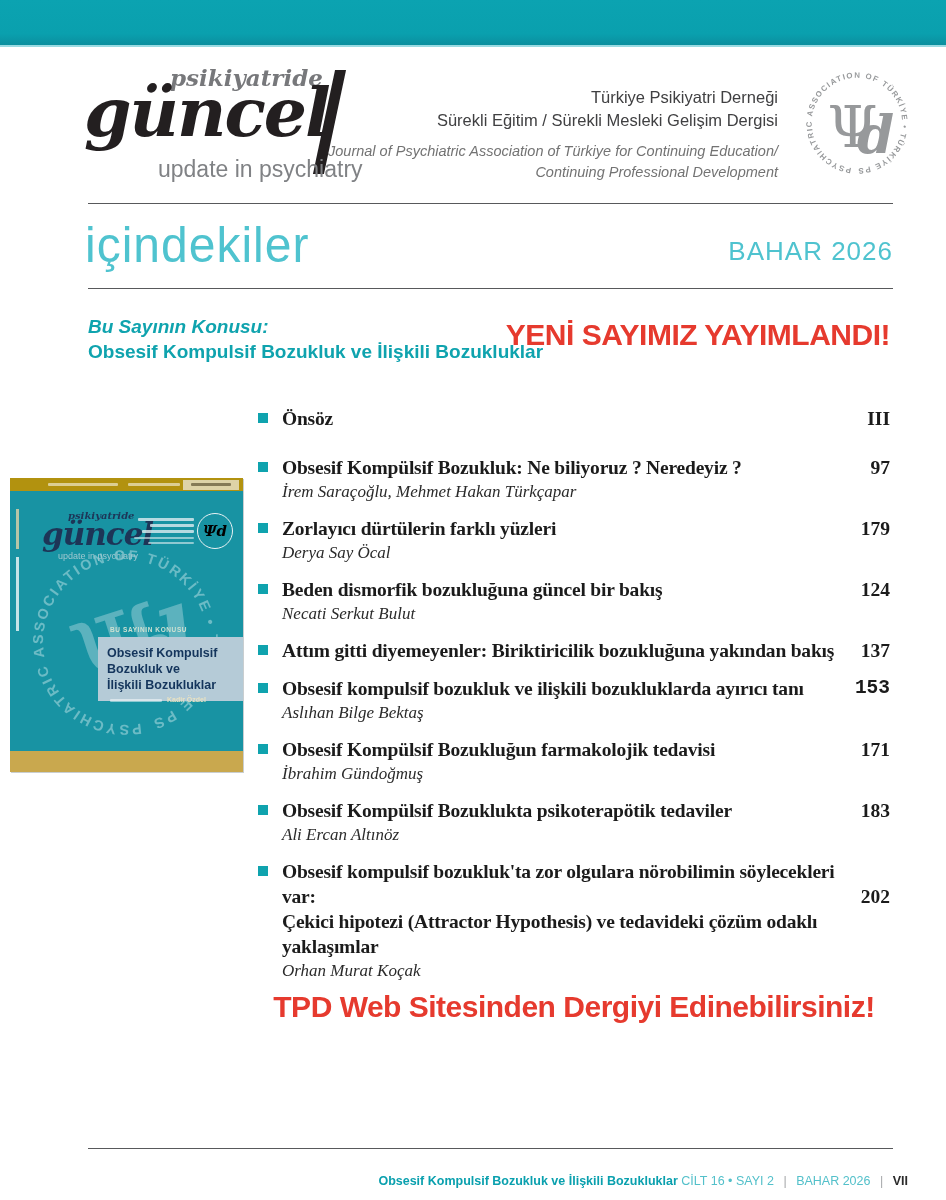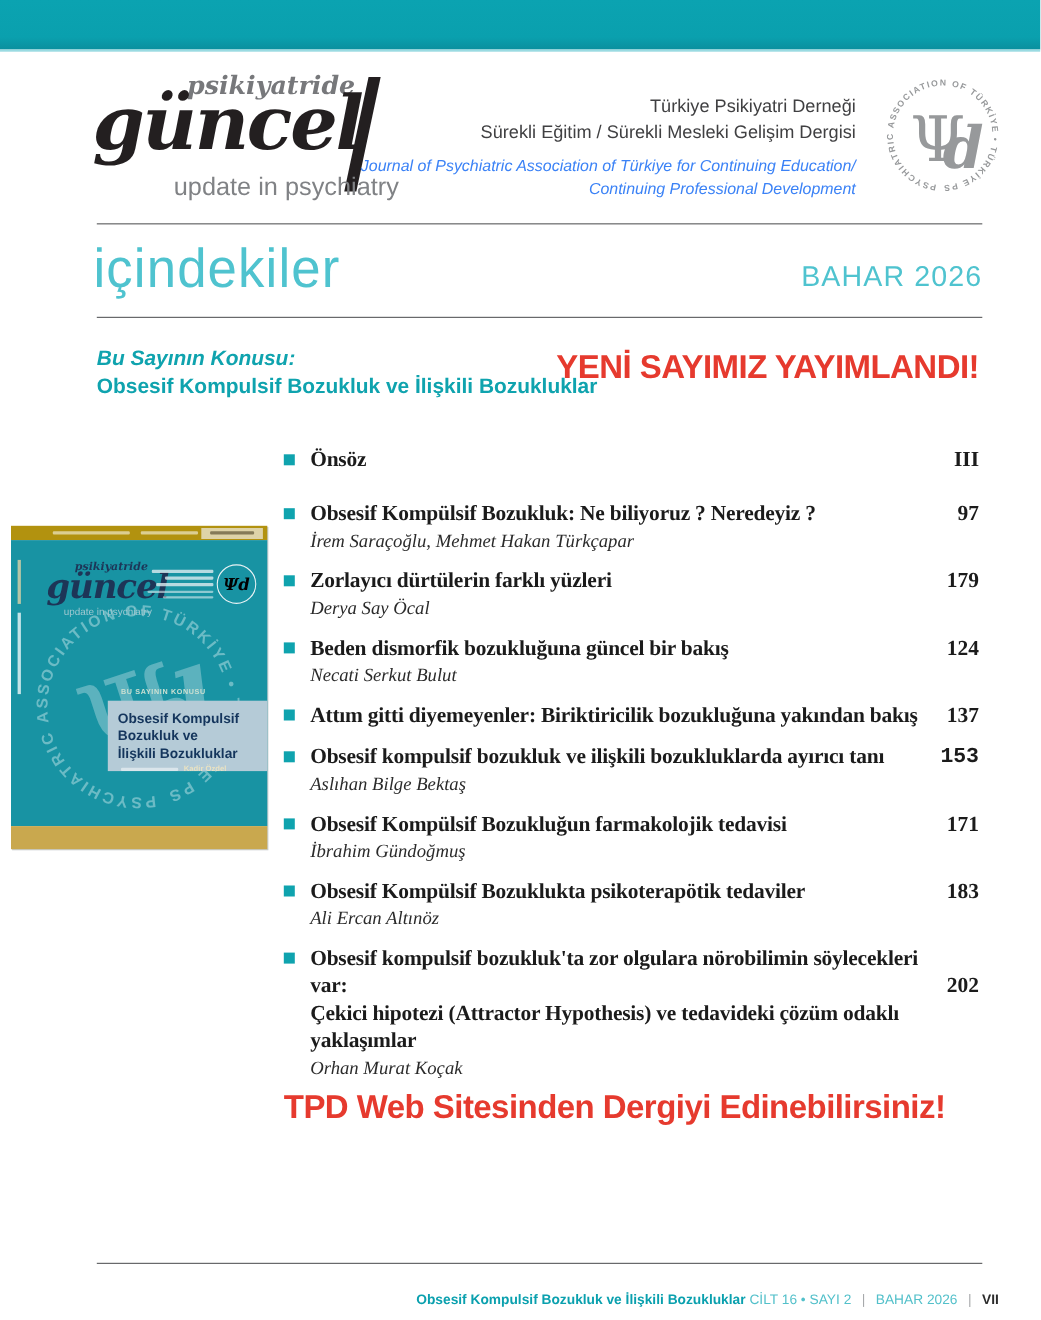--- a/index.html
+++ b/index.html
@@ -19,21 +19,21 @@
   .logo-super{position:absolute;left:170px;top:64px;font-family:"DejaVu Serif",serif;
     font-style:italic;font-weight:bold;font-size:23px;color:#77787b;}
   .logo-main{position:absolute;left:84px;top:78px;font-family:"DejaVu Serif",serif;
     font-style:italic;font-weight:bold;font-size:68px;color:#231f20;letter-spacing:-2px;line-height:1;}
   .logo-bar{position:absolute;left:324px;top:70px;width:11px;height:104px;background:#231f20;
     transform:skewX(-12deg);}
   .logo-sub{position:absolute;left:158px;top:156px;font-size:23px;color:#808285;}
 
   .org-block{position:absolute;right:168px;top:86px;text-align:right;}
   .org-line{font-size:16.5px;color:#404042;line-height:23px;}
-  .journal-block{margin-top:9px;font-style:italic;color:#3b82f6;font-size:14.5px;line-height:21px;}
+  .journal-block{margin-top:9px;font-style:italic;color:#737373;font-size:14.5px;line-height:21px;}
 
   .emblem{position:absolute;left:798px;top:64px;width:118px;height:118px;}
   .ringtext{font-size:8px;font-weight:bold;letter-spacing:1.4px;fill:#97999b;font-family:"Liberation Sans",sans-serif;}
   .psi{fill:#97999b;font-family:"DejaVu Serif",serif;}
 
   .rule{position:absolute;left:88px;width:805px;height:0;border-top:1px solid #58595b;}
   .rule1{top:203px;} .rule2{top:288px;} .rule3{top:1148px;}
 
   
   .contents-title{position:absolute;left:85px;top:216px;font-size:48px;color:var(--teal-light);
@@ -75,21 +75,21 @@
     border-radius:50%;color:#000000;font-family:"DejaVu Serif",serif;font-style:italic;font-weight:bold;
     font-size:15px;display:flex;align-items:center;justify-content:center;}
   .cover-topic-label{position:absolute;left:100px;top:135px;font-size:6.5px;font-weight:bold;
     color:#cde0d2;letter-spacing:0.6px;}
   .cover-topic-box{position:absolute;left:88px;top:146px;width:145px;background:#b5cbd7;padding:8px 0 8px 9px;}
   .cover-topic-line{font-size:12.5px;font-weight:bold;color:#14355c;line-height:16px;}
   .cover-editor-row{position:absolute;left:100px;top:205px;font-size:7px;color:#e9e2c2;font-weight:bold;}
   .spine-bar{position:absolute;background:rgba(222,211,168,0.8);}
 
   
-  .web-banner{position:absolute;left:258px;top:990px;width:632px;
+  .web-banner{position:absolute;left:258px;top:990px;width:632px;text-align:center;
     font-size:30px;font-weight:bold;color:var(--red);letter-spacing:-0.5px;}
 
   
   .footer{position:absolute;right:38px;top:1174px;font-size:12.5px;white-space:nowrap;}
   .footer .f-topic{color:var(--teal);font-weight:bold;}
   .footer .f-vol,.footer .f-season{color:#53c0ca;}
   .footer .f-sep{color:#a7a9ab;padding:0 6px;}
   .footer .f-page{color:#2b2b2b;font-weight:bold;}
 </style>
 </head>

